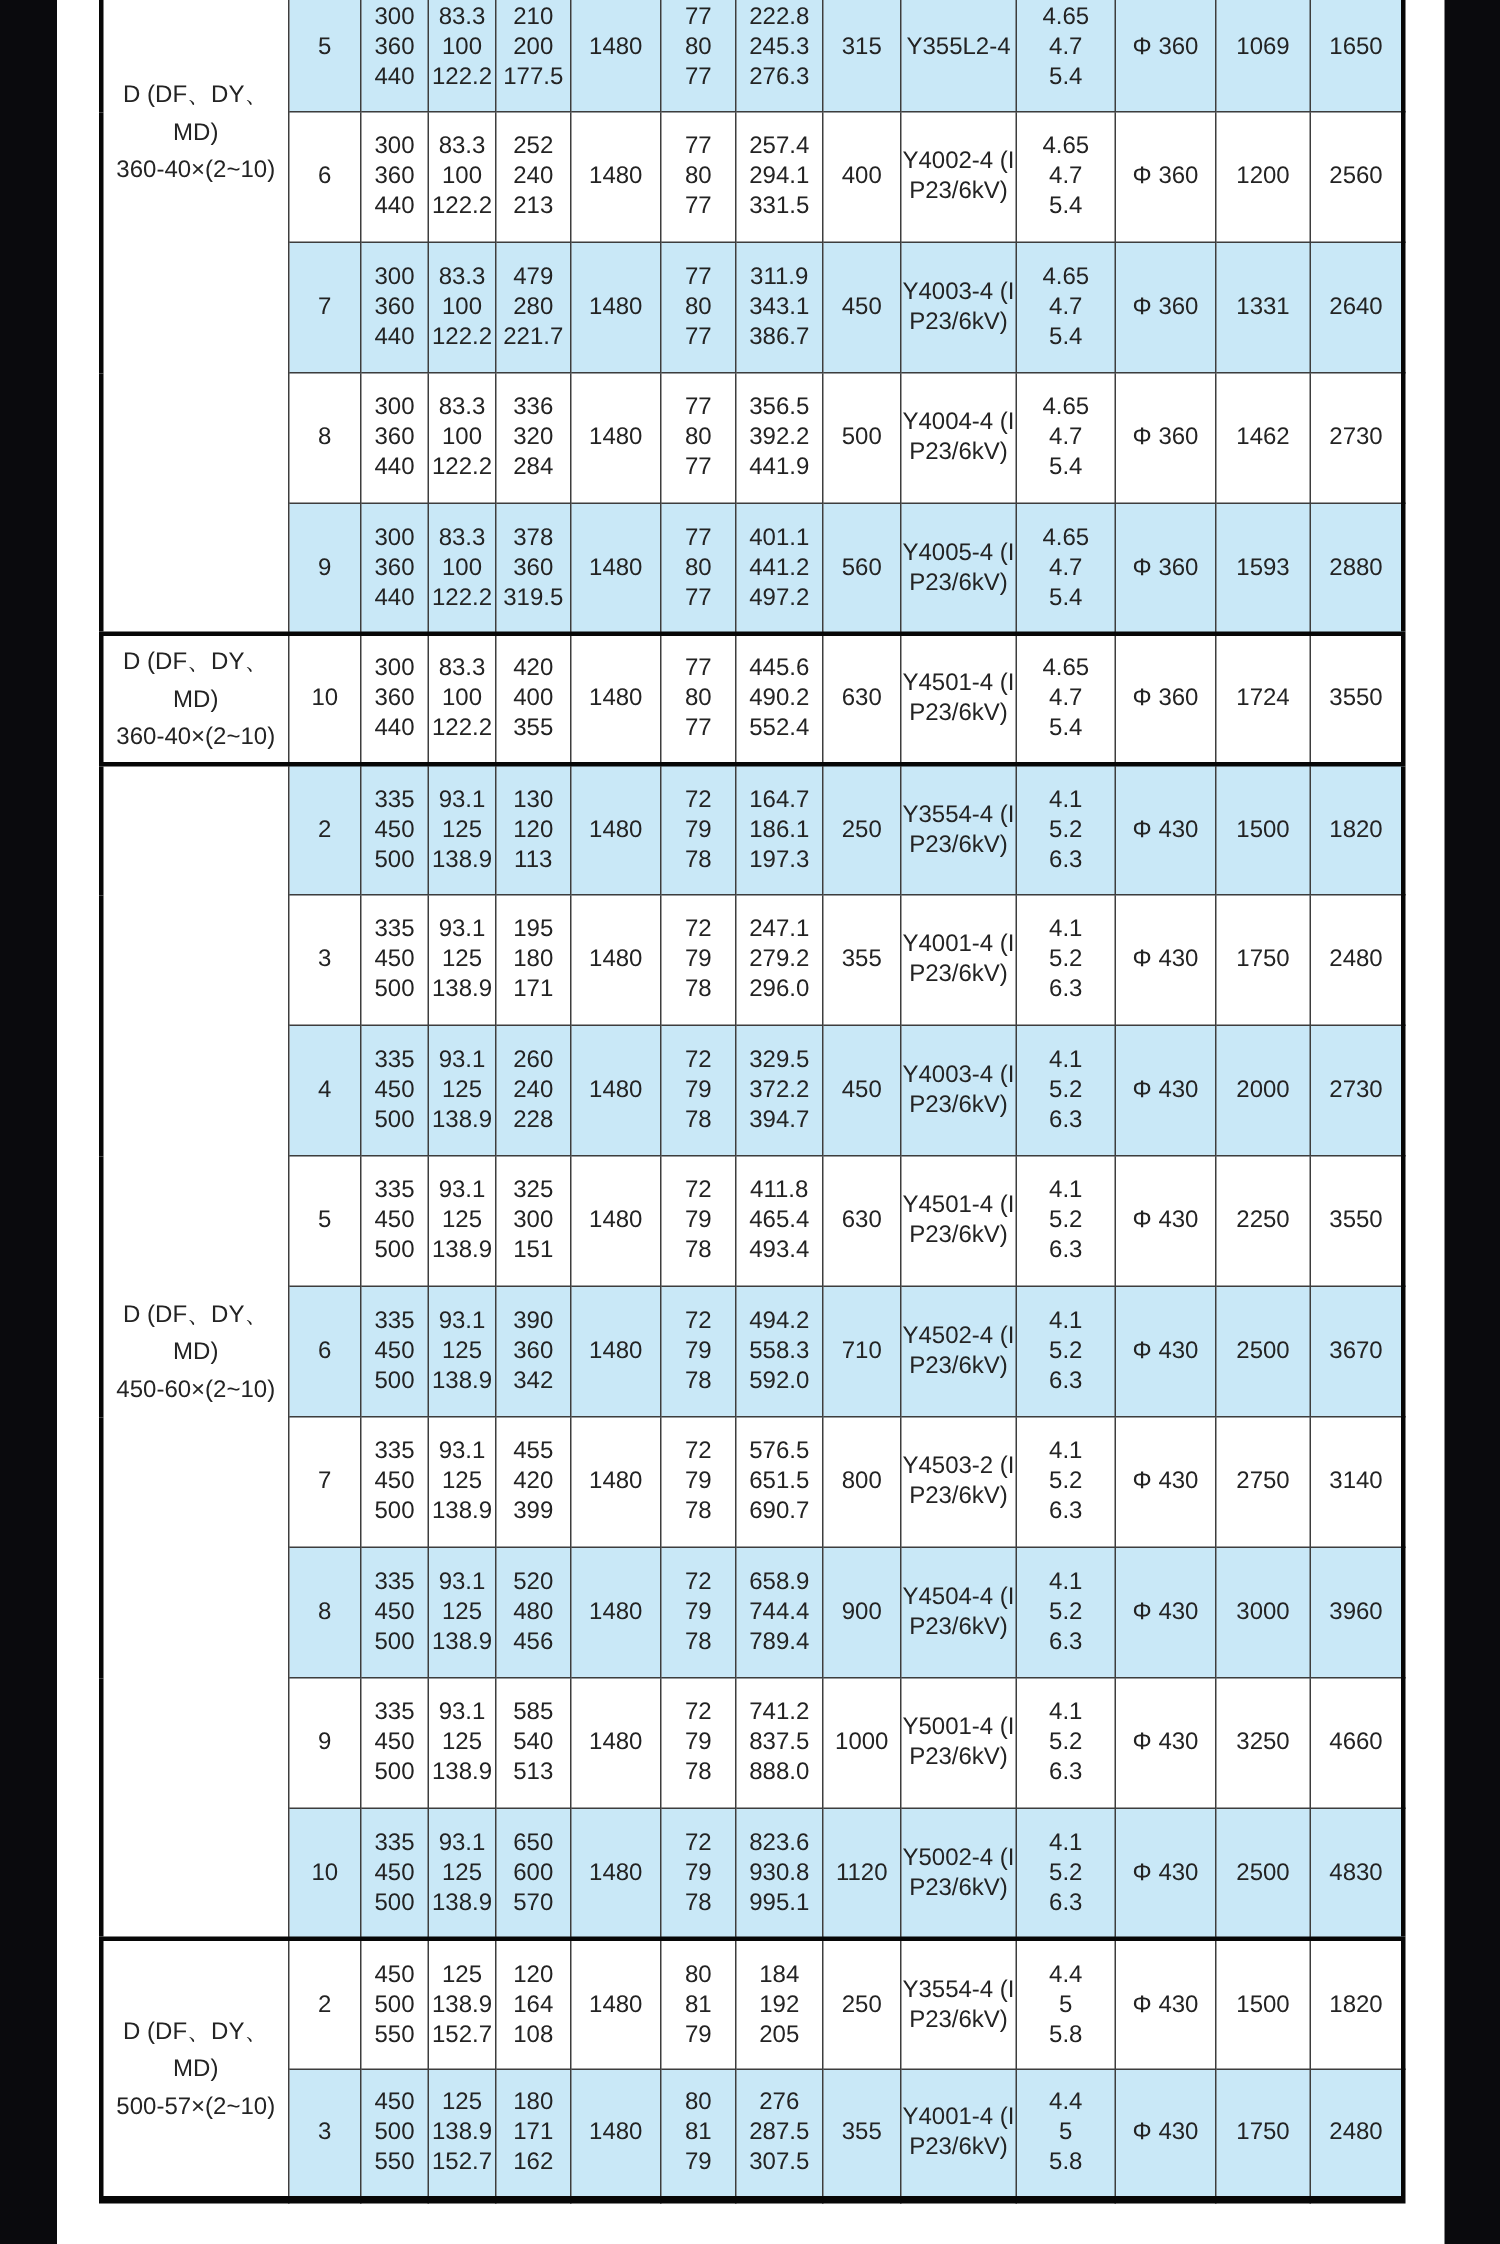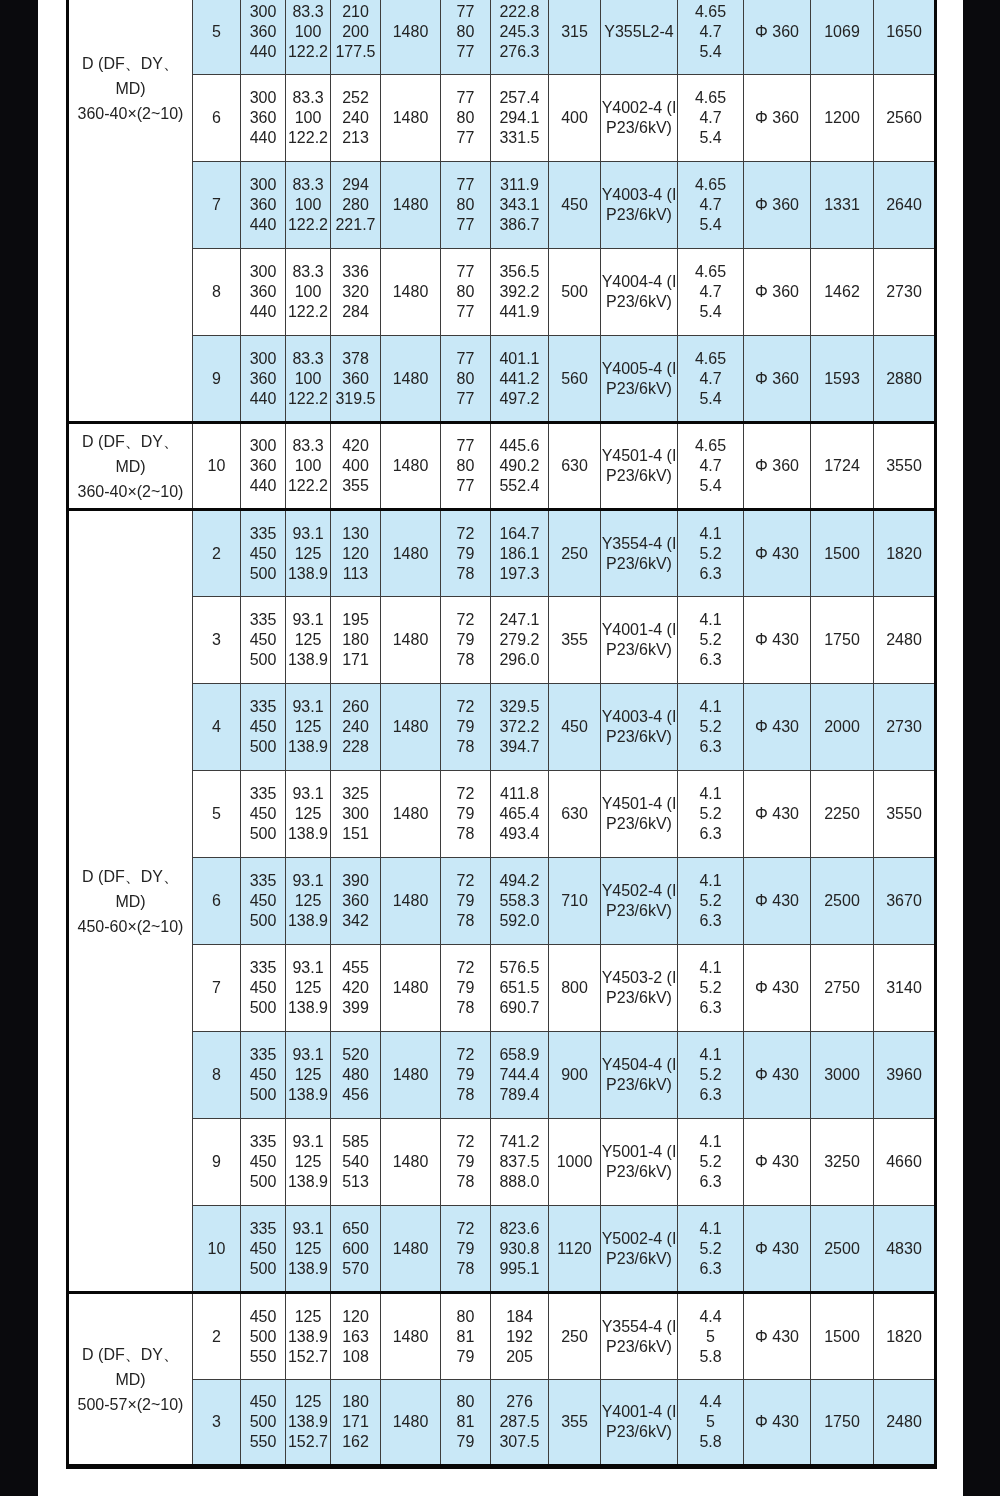--- a/index.html
+++ b/index.html
@@ -164,21 +164,21 @@
             <div class="ln">300</div>
             <div class="ln">360</div>
             <div class="ln">440</div>
           </td>
           <td class="band-blue">
             <div class="ln">83.3</div>
             <div class="ln">100</div>
             <div class="ln">122.2</div>
           </td>
           <td class="band-blue">
-            <div class="ln">294</div>
+            <div class="ln">479</div>
             <div class="ln">280</div>
             <div class="ln">221.7</div>
           </td>
           <td class="band-blue">1480</td>
           <td class="band-blue">
             <div class="ln">77</div>
             <div class="ln">80</div>
             <div class="ln">77</div>
           </td>
           <td class="band-blue">
@@ -690,21 +690,21 @@
             <div class="ln">500</div>
             <div class="ln">550</div>
           </td>
           <td class="band-white">
             <div class="ln">125</div>
             <div class="ln">138.9</div>
             <div class="ln">152.7</div>
           </td>
           <td class="band-white">
             <div class="ln">120</div>
-            <div class="ln">163</div>
+            <div class="ln">164</div>
             <div class="ln">108</div>
           </td>
           <td class="band-white">1480</td>
           <td class="band-white">
             <div class="ln">80</div>
             <div class="ln">81</div>
             <div class="ln">79</div>
           </td>
           <td class="band-white">
             <div class="ln">184</div>

